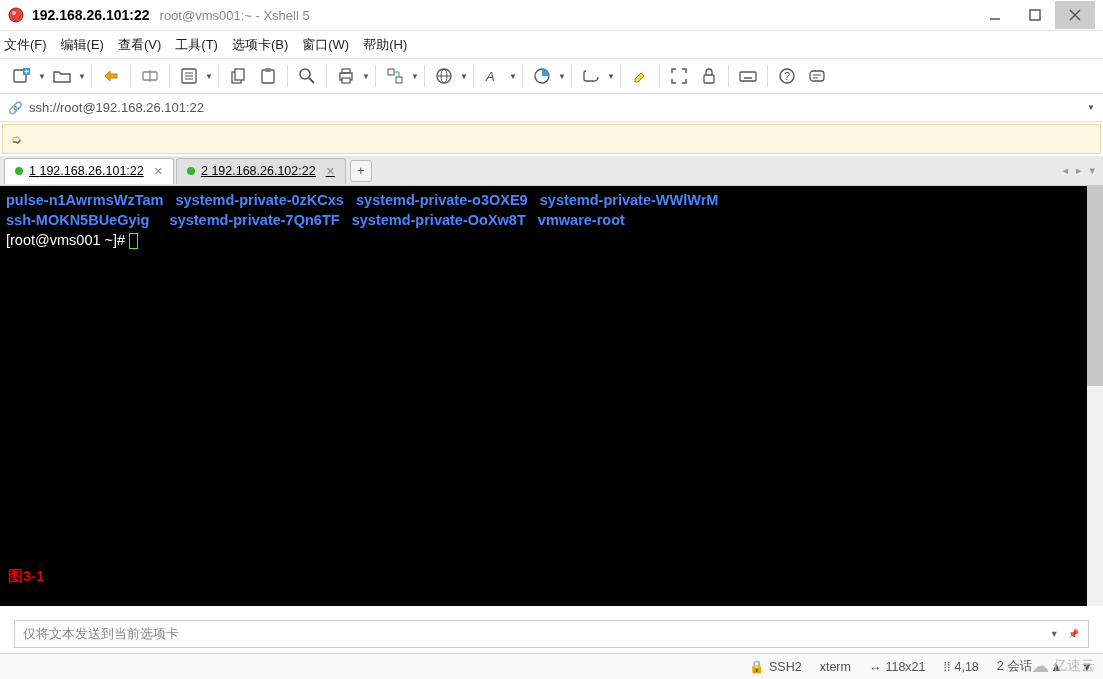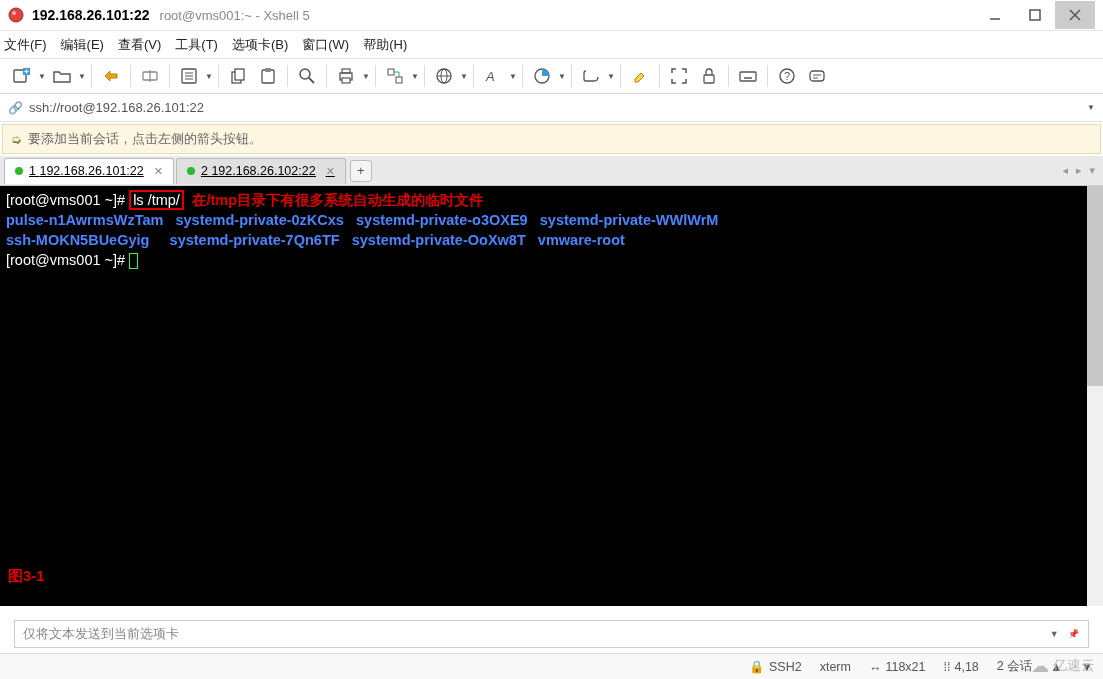--- a/index.html
+++ b/index.html
@@ -248,21 +248,20 @@
 
 <div class="address-bar">
   <span class="ab-icon">🔗</span>
   <span>ssh://root@192.168.26.101:22</span>
   <span class="spacer"></span>
   <span class="tb-drop">▼</span>
 </div>
 
 <div class="tip-bar">
   <span class="tip-icon">➭</span>
-  <span>要添加当前会话，点击左侧的箭头按钮。</span>
 </div>
 
 <div class="tab-bar">
   <div class="tab active">
     <span class="dot"></span>
     <span class="label"><span>1</span> <span>192.168.26.101:22</span></span>
     <span class="close-x">✕</span>
   </div>
   <div class="tab">
     <span class="dot"></span>
@@ -270,21 +269,20 @@
     <span class="close-x">✕</span>
   </div>
   <span class="tab-add">+</span>
   <span class="spacer"></span>
   <span class="tab-nav">◂</span>
   <span class="tab-nav">▸</span>
   <span class="tab-nav">▾</span>
 </div>
 
 <div class="terminal">
-  <div><span class="prompt">[root@vms001 ~]#</span> <span class="cmd-box">ls /tmp/</span>&nbsp;&nbsp;<span class="annotation">在/tmp目录下有很多系统自动生成的临时文件</span></div>
   <div><span class="dir">pulse-n1AwrmsWzTam</span>&nbsp;&nbsp;&nbsp;<span class="dir">systemd-private-0zKCxs</span>&nbsp;&nbsp;&nbsp;<span class="dir">systemd-private-o3OXE9</span>&nbsp;&nbsp;&nbsp;<span class="dir">systemd-private-WWlWrM</span></div>
   <div><span class="dir">ssh-MOKN5BUeGyig</span>&nbsp;&nbsp;&nbsp;&nbsp;&nbsp;<span class="dir">systemd-private-7Qn6TF</span>&nbsp;&nbsp;&nbsp;<span class="dir">systemd-private-OoXw8T</span>&nbsp;&nbsp;&nbsp;<span class="dir">vmware-root</span></div>
   <div><span class="prompt">[root@vms001 ~]#</span> <span class="cursor-block"></span></div>
   <div class="fig-label">图3-1</div>
   <div class="term-scroll">
       <div class="thumb"></div>
     </div>
 </div>
 
 <div class="input-bar">

